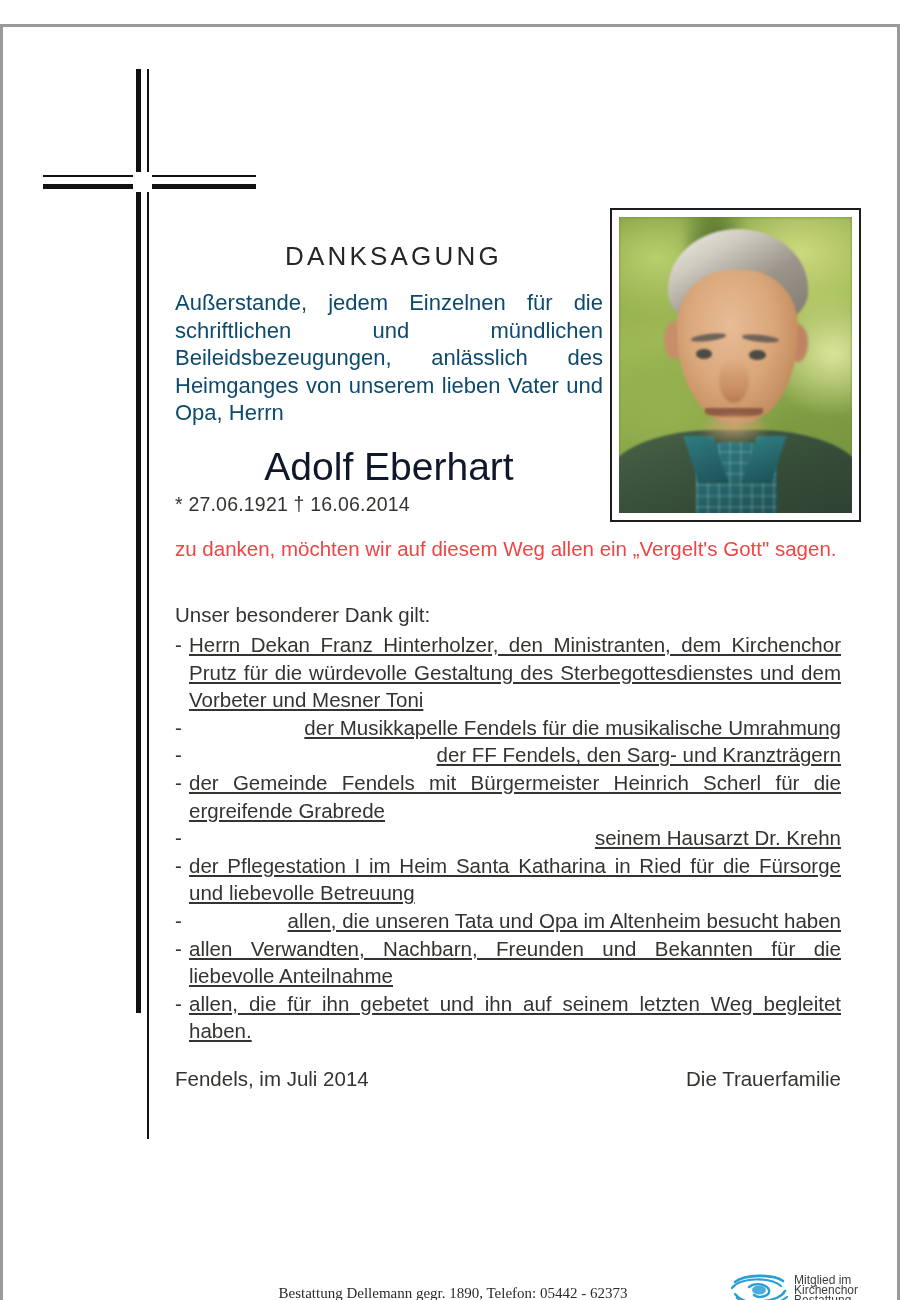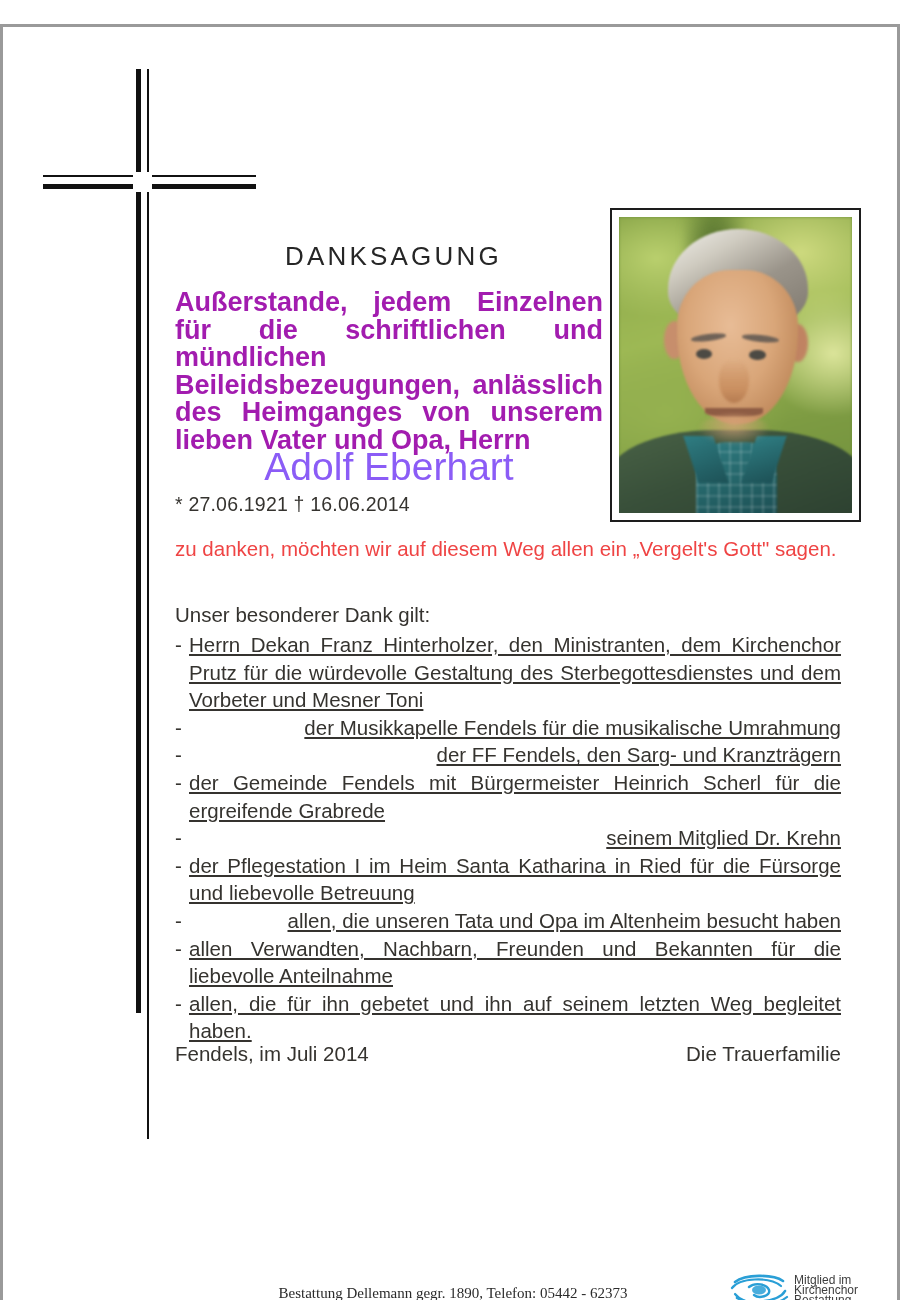--- a/index.html
+++ b/index.html
@@ -211,34 +211,33 @@
     font-size: 26px;
     letter-spacing: 3.2px;
     color: #262626;
     font-weight: 400;
   }
   #intro {
     position: absolute;
     left: 0;
     top: 262px;
     width: 428px;
-    font-size: 27px;
+    font-size: 22px;
     line-height: 27.5px;
     text-align: justify;
-    color: #a21caf;
-    font-weight: bold;
+    color: #0c4a6e;
   }
   #name {
     position: absolute;
     left: 0;
     top: 418px;
     width: 428px;
     text-align: center;
     font-size: 39px;
-    color: #8b5cf6;
+    color: #0f172a;
   }
   #dates {
     position: absolute;
     left: 0;
     top: 466px;
     width: 428px;
     font-size: 19.5px;
     letter-spacing: 0.2px;
     color: #35332f;
   }
@@ -281,21 +280,21 @@
   #thanks-list li::before {
     content: "-";
     position: absolute;
     left: 0;
     top: 0;
   }
   #thanks-list li.nojust { text-align: right; }
   #signature {
     position: absolute;
     left: 0;
-    top: 1015px;
+    top: 1040px;
     width: 666px;
     display: flex;
     justify-content: space-between;
     font-size: 20.5px;
     color: #35332f;
   }
 
   
   #footer-text {
     position: absolute;
@@ -372,21 +371,21 @@
 
     <div id="para2">zu danken, möchten wir auf diesem Weg allen ein „Vergelt's Gott" sagen.</div>
 
     <div id="thanks-heading">Unser besonderer Dank gilt:</div>
 
     <ul id="thanks-list">
       <li>Herrn Dekan Franz Hinterholzer, den Ministranten, dem Kirchenchor Prutz für die würdevolle Gestaltung des Sterbegottesdienstes und dem Vorbeter und Mesner Toni</li>
       <li class="nojust">der Musikkapelle Fendels für die musikalische Umrahmung</li>
       <li class="nojust">der FF Fendels, den Sarg- und Kranzträgern</li>
       <li>der Gemeinde Fendels mit Bürgermeister Heinrich Scherl für die ergreifende Grabrede</li>
-      <li class="nojust">seinem Mitglied Dr. Krehn</li>
+      <li class="nojust">seinem Hausarzt Dr. Krehn</li>
       <li>der Pflegestation I im Heim Santa Katharina in Ried für die Fürsorge und liebevolle Betreuung</li>
       <li class="nojust">allen, die unseren Tata und Opa im Altenheim besucht haben</li>
       <li>allen Verwandten, Nachbarn, Freunden und Bekannten für die liebevolle Anteilnahme</li>
       <li>allen, die für ihn gebetet und ihn auf seinem letzten Weg begleitet haben.</li>
     </ul>
 
     <div id="signature">
       <span>Fendels, im Juli 2014</span>
       <span>Die Trauerfamilie</span>
     </div>

